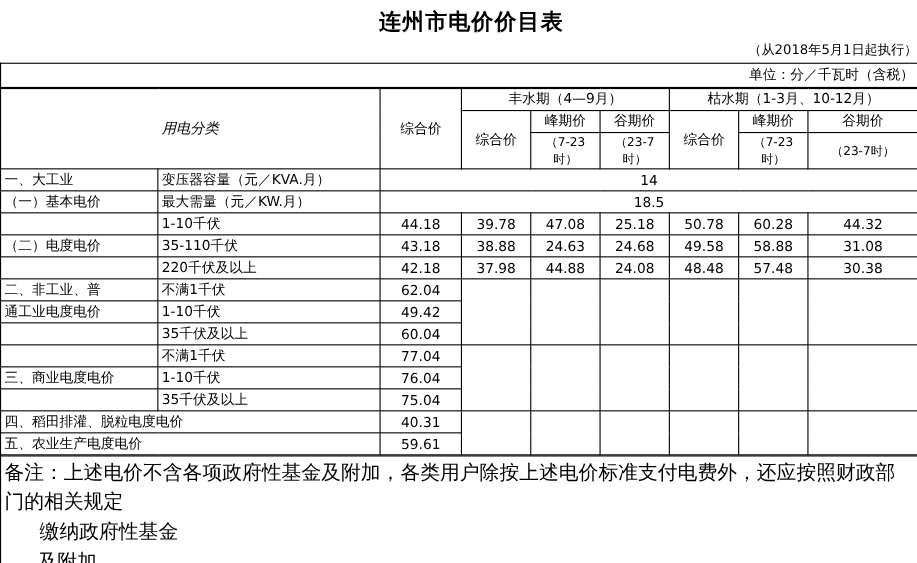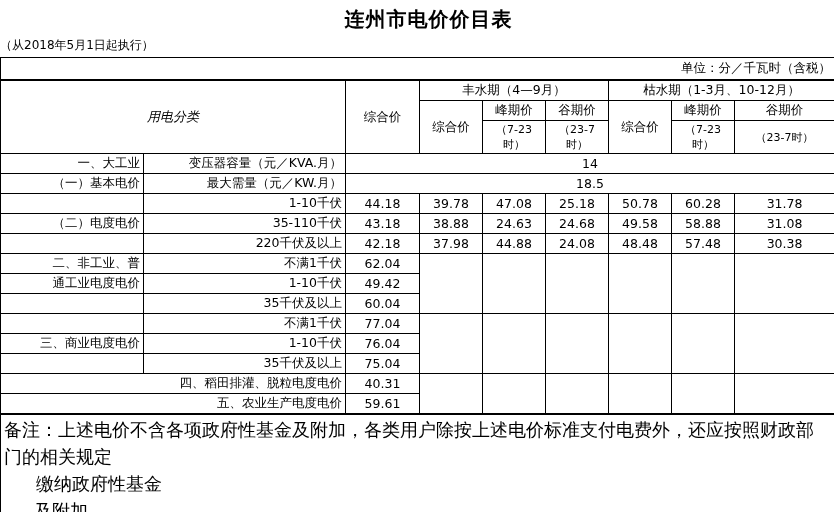--- a/index.html
+++ b/index.html
@@ -22,41 +22,41 @@
   }
   .title {
     text-align: center;
     font-size: 20px;
     font-weight: bold;
     padding-top: 6px;
     letter-spacing: 1px;
     padding-left: 23px;
   }
   .subtitle {
-    text-align: left;
+    text-align: right;
     font-size: 12px;
     padding-top: 4px;
     padding-bottom: 3px;
   }
   table.main {
     border-collapse: collapse;
     width: 834px;
     table-layout: fixed;
     font-size: 12.5px;
   }
   table.main td, table.main th {
     border: 1px solid #000000;
     padding: 1px 3px;
     vertical-align: middle;
     font-weight: normal;
     height: 19px;
     box-sizing: border-box;
   }
   .c { text-align: center; }
-  .l { text-align: right; }
+  .l { text-align: left; }
   .r { text-align: right; }
   .hdr-big { font-size: 13px; font-style: italic; }
   .small { font-size: 11px; }
   .note-cell {
     border: 1px solid #000000;
     border-top: none;
     font-size: 18px;
     line-height: 1.5;
     padding: 4px 6px 6px 6px;
     height: 66px;
@@ -133,21 +133,21 @@
 
       <tr>
         <td class="l"></td>
         <td class="l">1-10千伏</td>
         <td class="c">44.18</td>
         <td class="c">39.78</td>
         <td class="c">47.08</td>
         <td class="c">25.18</td>
         <td class="c">50.78</td>
         <td class="c">60.28</td>
-        <td class="c">31.78</td>
+        <td class="c">44.32</td>
       </tr>
 
       <tr>
         <td class="l">（二）电度电价</td>
         <td class="l">35-110千伏</td>
         <td class="c">43.18</td>
         <td class="c">38.88</td>
         <td class="c">24.63</td>
         <td class="c">24.68</td>
         <td class="c">49.58</td>

